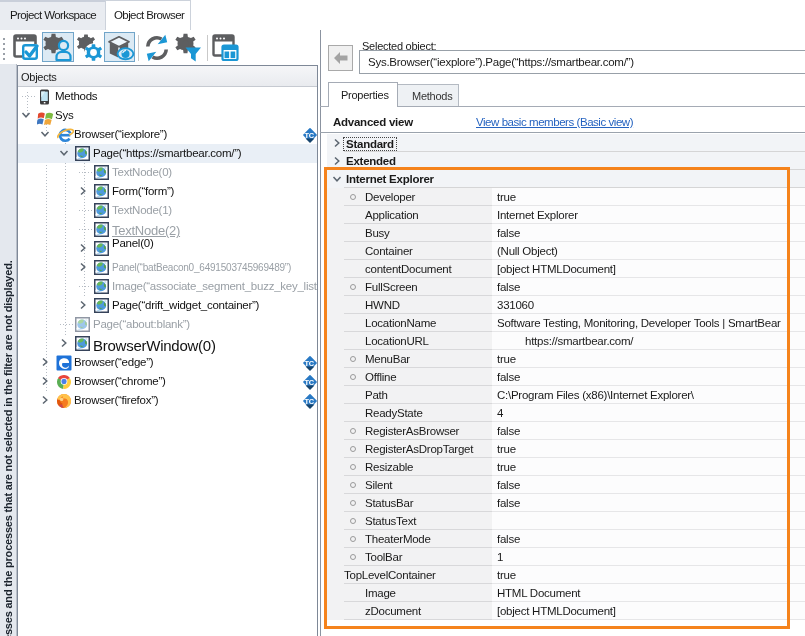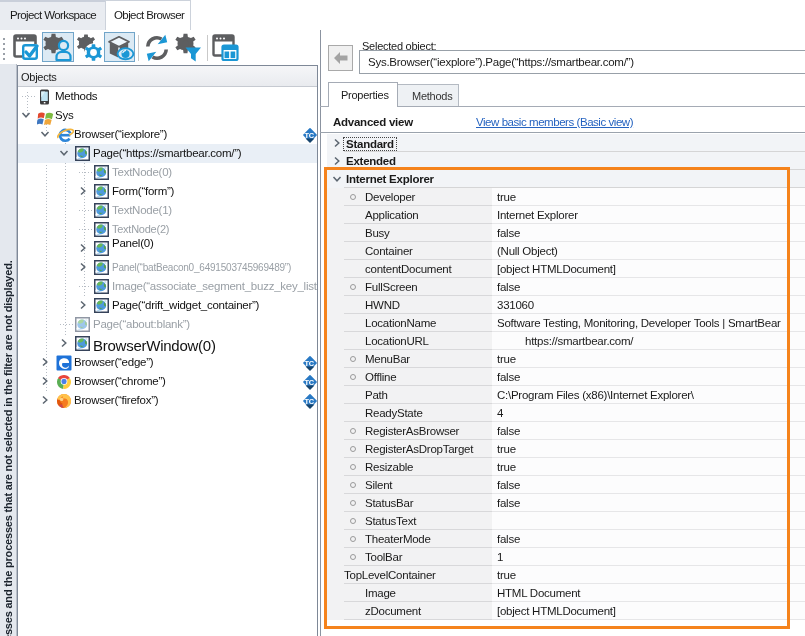--- a/index.html
+++ b/index.html
@@ -185,21 +185,21 @@
 <div class="abs" style="left:94px;top:222px;"><svg width="15" height="15" viewBox="0 0 15 15" style="opacity:1">
       <rect x="0.75" y="0.75" width="13.5" height="13.5" fill="#fdfdfe" stroke="#36435a" stroke-width="1.5"></rect>
       <circle cx="7.2" cy="7.4" r="4.9" fill="#4e9ade"></circle>
       <path d="M2.8 5.6 A4.9 4.9 0 0 1 8.6 2.7 C9.2 4.4 7.6 6.2 5.8 6.6 C4.6 6.9 3.4 6.5 2.8 5.6 Z" fill="#67b857"></path>
       <path d="M10.6 4.2 C11.8 5.3 12.2 7 11.8 8.6 C10.6 8.5 9.7 7.3 9.9 6 C10 5.3 10.2 4.6 10.6 4.2 Z" fill="#58a24b"></path>
       <path d="M5.4 9.2 C6.4 10 7.8 10.1 8.8 9.5 C8.4 10.6 7.2 11.2 6.1 10.9 C5.5 10.7 5.2 10 5.4 9.2 Z" fill="#58a24b"></path>
       <path d="M2 11.8 A6.8 6.8 0 0 0 6.2 12.9" stroke="#a8cfec" stroke-width="1.3" fill="none" stroke-linecap="round"></path>
       <circle cx="2.6" cy="11.7" r="1" fill="#fff"></circle>
       <rect x="10.2" y="2.6" width="2.2" height="0.9" rx="0.4" fill="#9ec7e8"></rect>
     </svg></div>
-<div class="abs" style="left:112px;top:223px;width:205px;overflow:hidden;"><span class="row-label" style="color:#9aa0a6;font-size:11px;display:inline-block;">TextNode(2)</span></div>
+<div class="abs" style="left:112px;top:223px;width:205px;overflow:hidden;"><span class="row-label" style="color:#9aa0a6;font-size:13px;display:inline-block;text-decoration:underline;">TextNode(2)</span></div>
 <div class="abs" style="left:78px;top:243px;"><svg width="10" height="10" viewBox="0 0 10 10">
       <path d="M3 1.5 L6.8 5 L3 8.5" fill="none" stroke="#5c6670" stroke-width="1.5"></path>
     </svg></div>
 <div class="abs" style="left:94px;top:241px;"><svg width="15" height="15" viewBox="0 0 15 15" style="opacity:1">
       <rect x="0.75" y="0.75" width="13.5" height="13.5" fill="#fdfdfe" stroke="#36435a" stroke-width="1.5"></rect>
       <circle cx="7.2" cy="7.4" r="4.9" fill="#4e9ade"></circle>
       <path d="M2.8 5.6 A4.9 4.9 0 0 1 8.6 2.7 C9.2 4.4 7.6 6.2 5.8 6.6 C4.6 6.9 3.4 6.5 2.8 5.6 Z" fill="#67b857"></path>
       <path d="M10.6 4.2 C11.8 5.3 12.2 7 11.8 8.6 C10.6 8.5 9.7 7.3 9.9 6 C10 5.3 10.2 4.6 10.6 4.2 Z" fill="#58a24b"></path>
       <path d="M5.4 9.2 C6.4 10 7.8 10.1 8.8 9.5 C8.4 10.6 7.2 11.2 6.1 10.9 C5.5 10.7 5.2 10 5.4 9.2 Z" fill="#58a24b"></path>
       <path d="M2 11.8 A6.8 6.8 0 0 0 6.2 12.9" stroke="#a8cfec" stroke-width="1.3" fill="none" stroke-linecap="round"></path>

